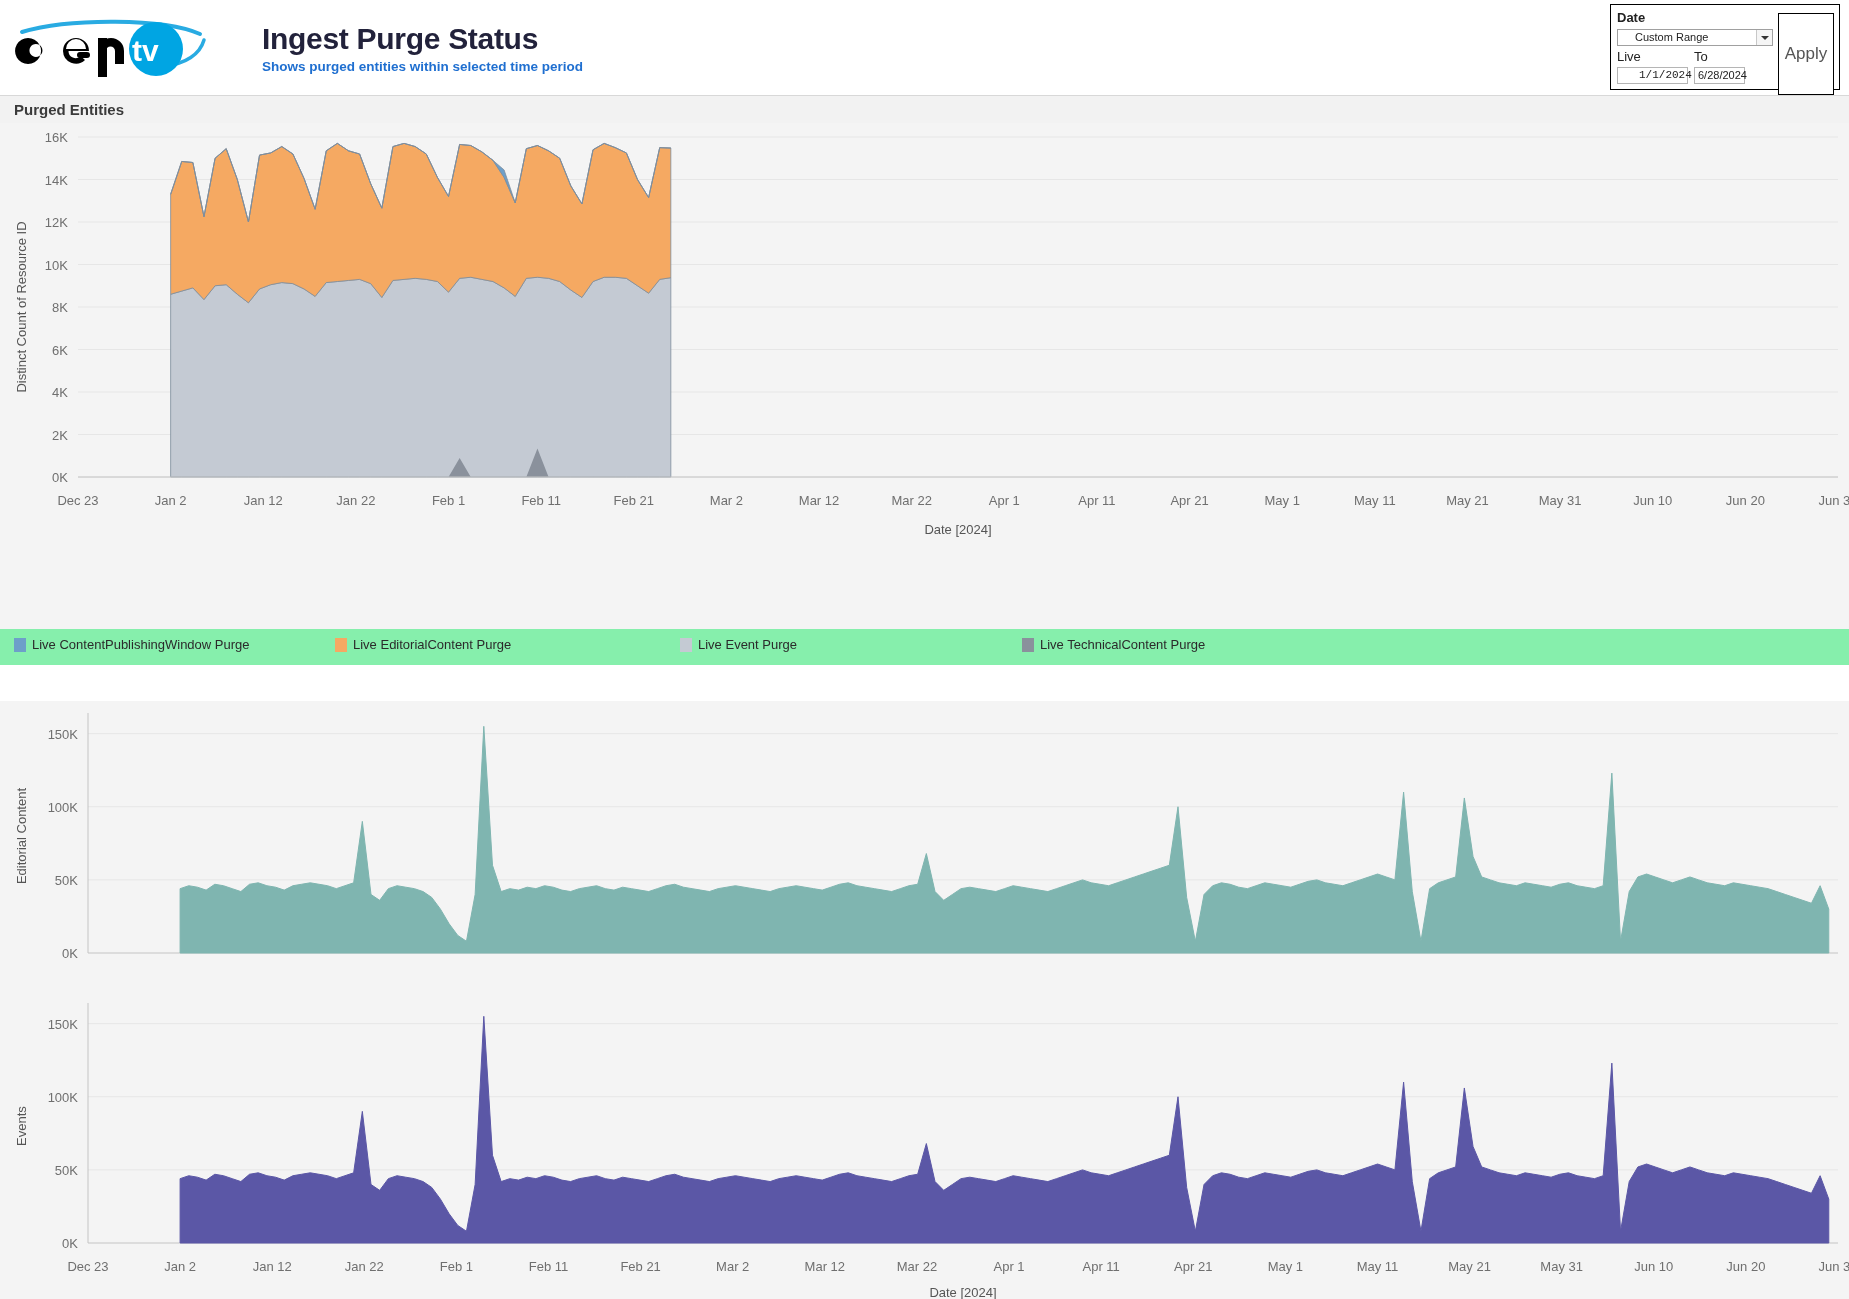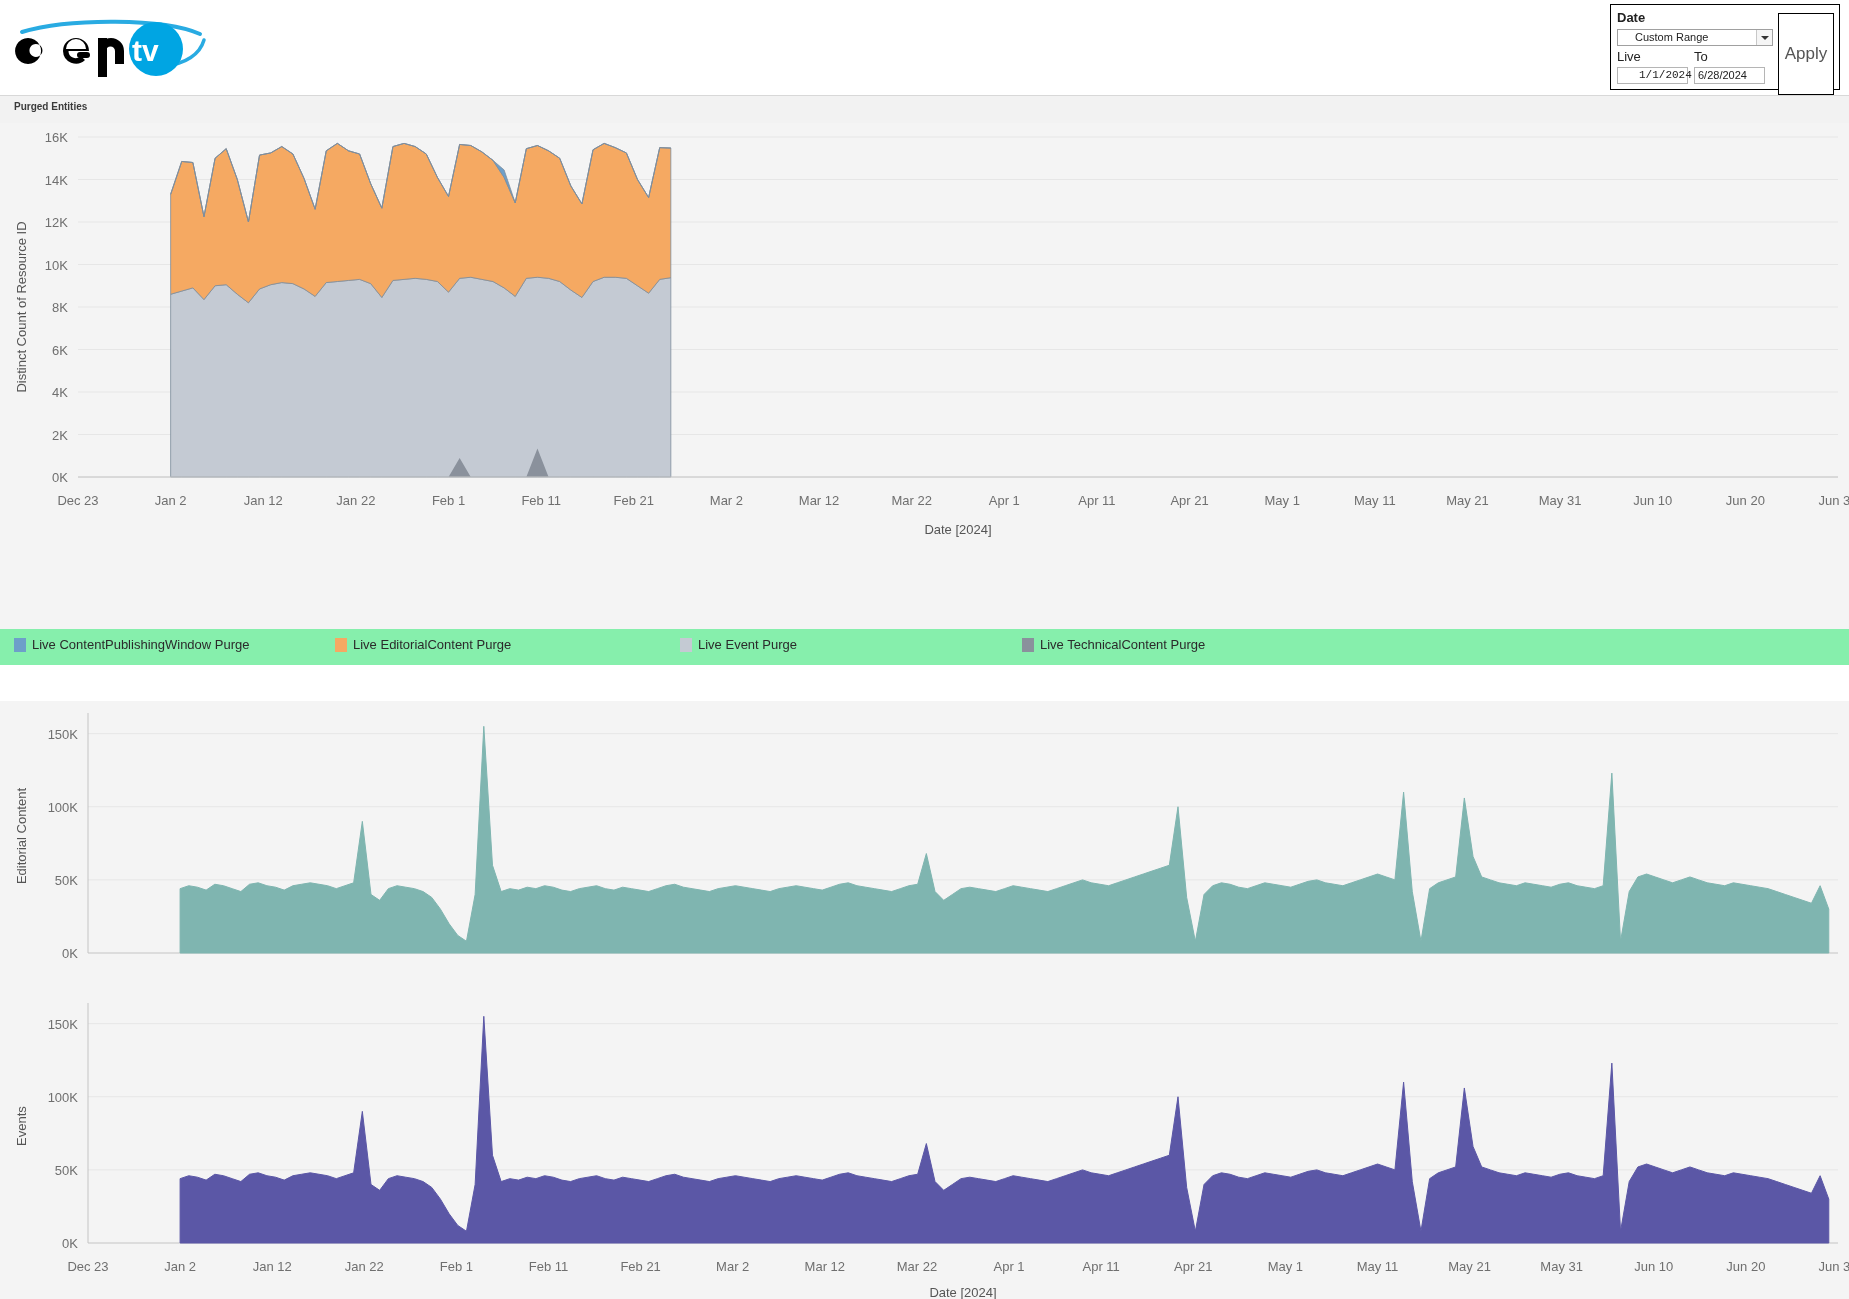--- a/index.html
+++ b/index.html
@@ -49,37 +49,37 @@
     border-left:4px solid transparent;border-right:4px solid transparent;border-top:4px solid #333;
   }
   .df-from-lbl{position:absolute;left:6px;top:44px;font-size:13px;color:#222;}
   .df-to-lbl{position:absolute;left:83px;top:44px;font-size:13px;color:#222;}
   .df-from{
     position:absolute;left:6px;top:62px;width:71px;height:17px;
     border:1px solid #b5b5b5;background:#fff;box-sizing:border-box;
     font-size:11px;color:#222;line-height:15px;padding-left:21px;font-family:Liberation Mono, monospace;
   }
   .df-to{
-    position:absolute;left:83px;top:62px;width:71px;height:17px;
+    position:absolute;left:83px;top:62px;width:51px;height:17px;
     border:1px solid #b5b5b5;background:#fff;box-sizing:border-box;
     font-size:11px;color:#222;line-height:15px;padding-left:3px;
   }
   .apply-btn{
     position:absolute;left:167px;top:8px;width:56px;height:82px;
     border:1px solid #000;background:#fff;box-sizing:border-box;
     font-size:17px;color:#555;display:flex;align-items:center;justify-content:center;
     cursor:pointer;
   }
   
   .panel-head{
     position:absolute;left:0;width:1849px;height:28px;background:#f2f2f2;
     border-top:1px solid #d8d8d8;border-bottom:1px solid #d8d8d8;
   }
   .panel-head span{
-    position:absolute;left:14px;top:5px;font-size:10px;font-weight:bold;color:#3b3b3b;
+    position:absolute;left:14px;top:5px;font-size:15px;font-weight:bold;color:#3b3b3b;
   }
   .chart-area{position:absolute;background:#f4f4f4;}
   .legend{
     position:absolute;left:0;width:1849px;height:36px;background:#86efac;
   }
   .legend-item{position:absolute;top:8px;height:18px;}
   .legend-sw{position:absolute;left:0;top:1px;width:12px;height:14px;}
   .legend-tx{position:absolute;left:18px;top:0px;font-size:13px;color:#2b2b2b;white-space:nowrap;}
   svg{display:block;}
   .axis-text{font-family:"Liberation Sans", sans-serif;font-size:13px;fill:#6f6f6f;}
@@ -105,20 +105,24 @@
         <path d="M84,20 h9 v39 h-9 Z"></path>
         <path d="M84,33 a13,13 0 1,1 26,0 v13 h-9 v-13 a4.5,4.5 0 1,0 -9,0 Z"></path>
         <path d="M41,20 h9 v26 h-9 Z" opacity="0"></path>
       </g>
       <g fill="#ffffff" font-family="'Liberation Sans', sans-serif" font-size="30" font-weight="bold">
         <text x="118" y="43">tv</text>
       </g>
     </svg>
   </div>
 
+  <div class="title-block">
+    <div class="app-title">Ingest Purge Status</div>
+    <div class="app-sub">Shows purged entities within selected time period</div>
+  </div>
 
   <div class="date-filter">
     <div class="df-label">Date</div>
     <div class="df-select">
       <span>Custom Range</span>
       <span class="caret"></span>
     </div>
     <div class="df-from-lbl">Live</div>
     <div class="df-to-lbl">To</div>
     <div class="df-from">1/1/2024</div>

